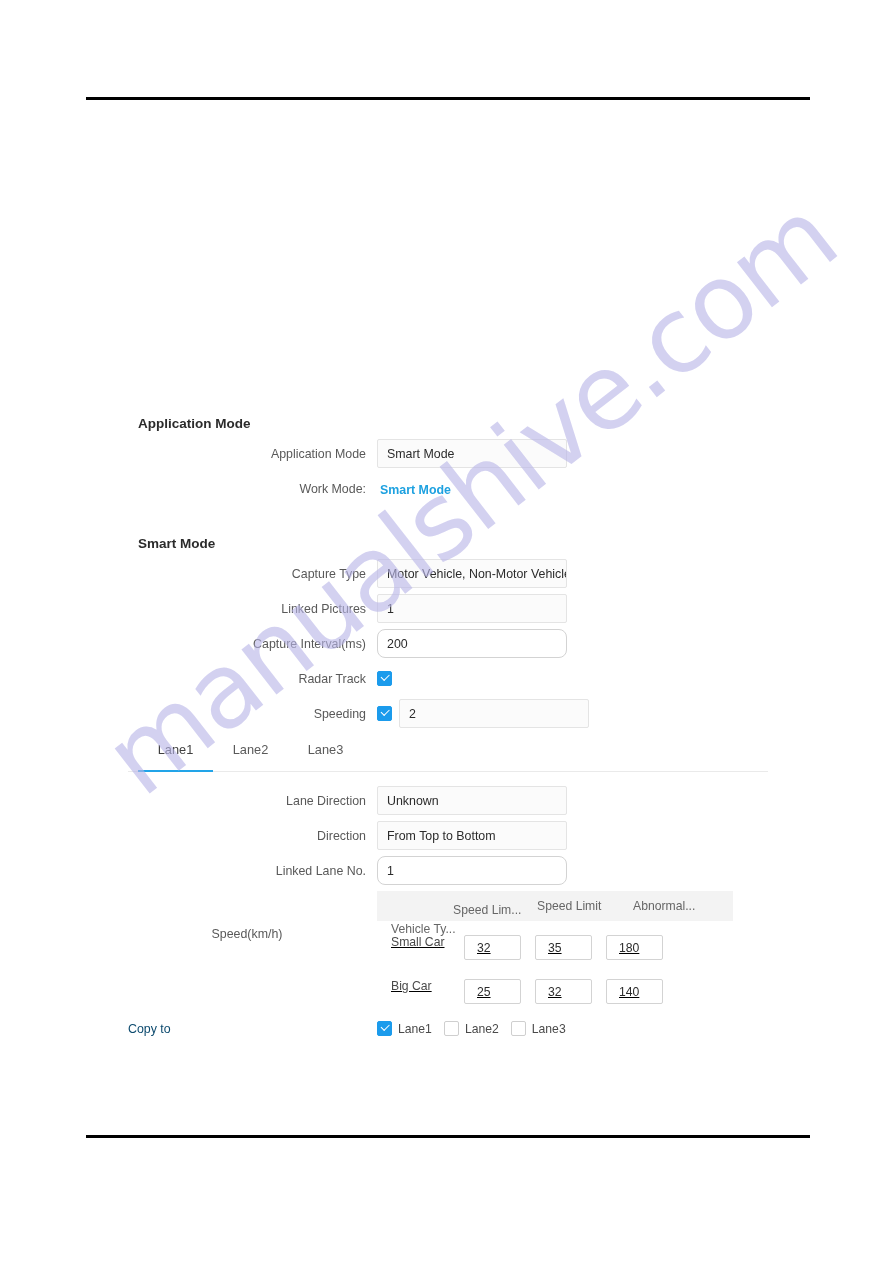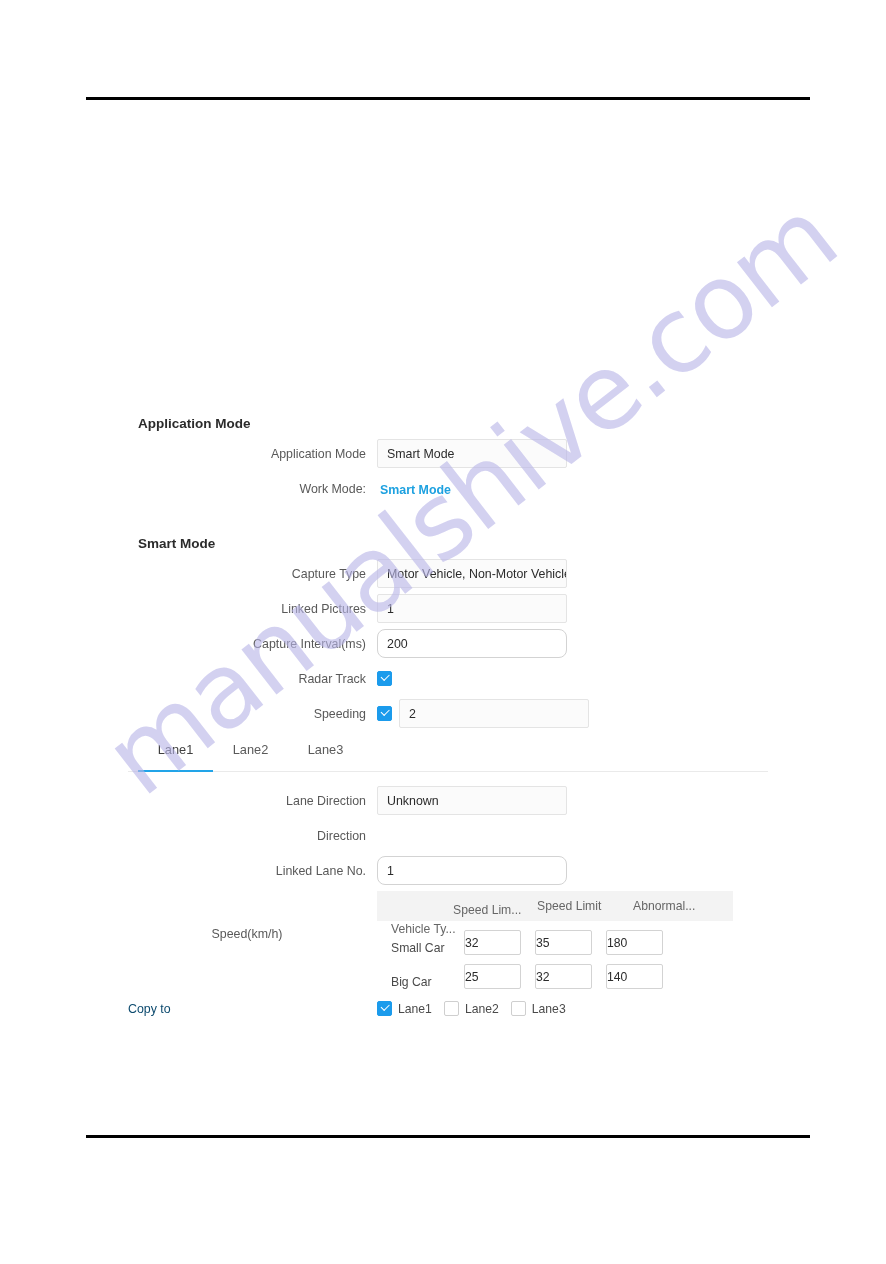--- a/index.html
+++ b/index.html
@@ -197,41 +197,42 @@
     white-space: nowrap;
     text-align: left;
   }
   .table .th.c0 { width: 74px; padding-left: 12px; margin-top: 45px; }
   .table .th.c1 { width: 84px; margin-top: 8px; }
   .table .th.c2 { width: 96px; }
   .table .th.c3 { width: 90px; }
 
   .table .tr {
     display: flex;
-    align-items: flex-end;
+    align-items: flex-start;
     height: 30px;
-    margin-top: 4px;
+    margin-top: 14px;
     padding: 0 2px;
+    text-decoration: underline;
   }
   .table .td.name {
     width: 74px;
     padding-left: 12px;
     font-size: 12.2px;
     color: #4a4a4a;
     white-space: nowrap;
   }
   .table .cellbox {
     width: 57px;
     height: 25px;
     border: 1px solid #d3d3d3;
     border-radius: 2px;
     background: #fff;
     display: flex;
     align-items: center;
-    padding-left: 0;
+    padding-left: 12px;
     font-size: 12.2px;
     color: #2b2b2b;
   }
   .table .gap1 { margin-left: 11px; }
   .table .gap2 { margin-left: 14px; }
   .table .gap3 { margin-left: 14px; }
 
   
   .copy-row {
     display: flex;
@@ -346,20 +347,26 @@
       <div class="field">
         <div class="select">
           <span>Unknown</span>
         </div>
         <span class="caret"></span>
       </div>
     </div>
 
     <div class="row">
       <div class="label">Direction</div>
+      <div class="field">
+        <div class="select">
+          <span>From Top to Bottom</span>
+        </div>
+        <span class="caret"></span>
+      </div>
     </div>
 
     <div class="row">
       <div class="label">Linked Lane No.</div>
       <div class="field">
         <div class="input">
           <span>1</span>
         </div>
       </div>
     </div>

